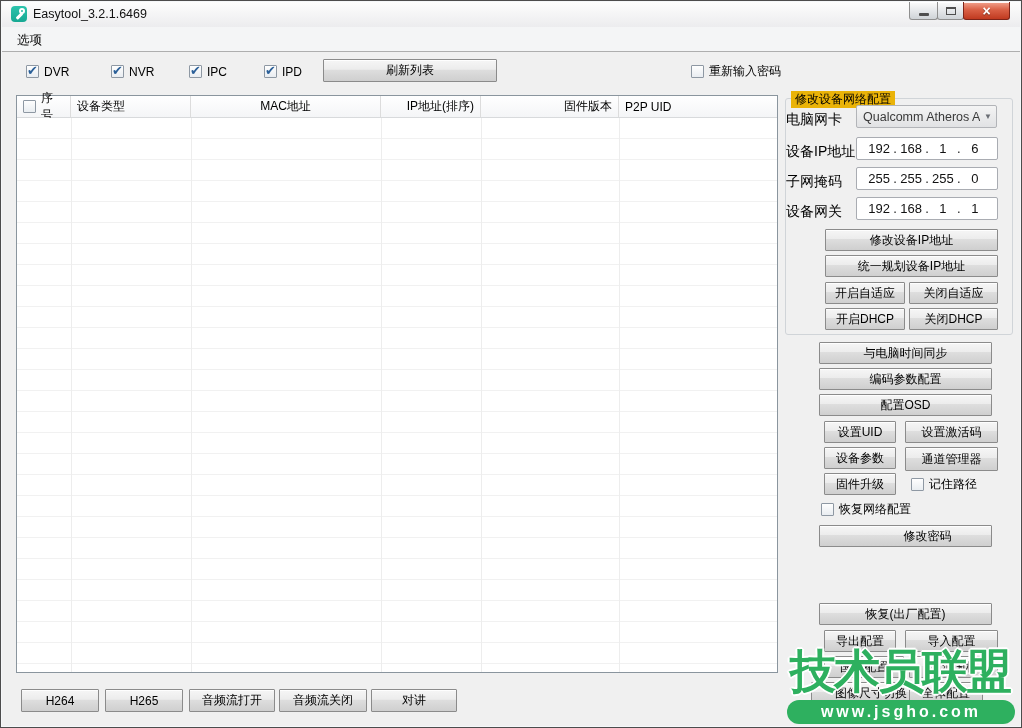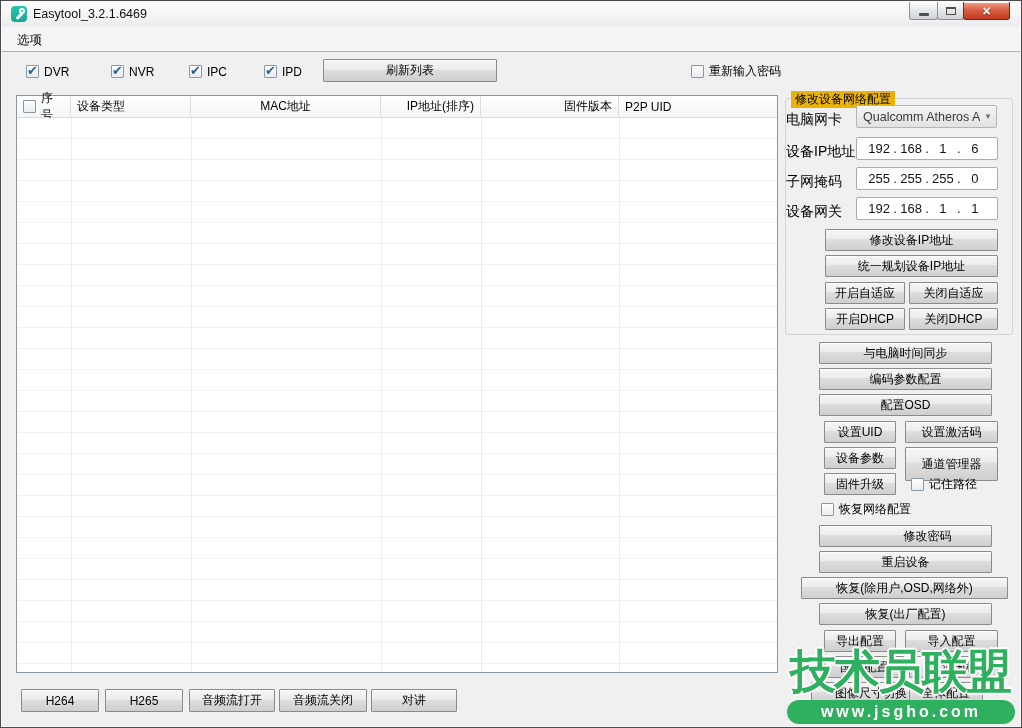--- a/index.html
+++ b/index.html
@@ -189,36 +189,34 @@
   </div>
 
   <div class="btn" style="left:818px;top:341px;width:173px;height:22px;">与电脑时间同步</div>
   <div class="btn" style="left:818px;top:367px;width:173px;height:22px;">编码参数配置</div>
   <div class="btn" style="left:818px;top:393px;width:173px;height:22px;">配置OSD</div>
 
   <div class="btn" style="left:823px;top:420px;width:72px;height:22px;">设置UID</div>
   <div class="btn" style="left:904px;top:420px;width:93px;height:22px;">设置激活码</div>
 
   <div class="btn" style="left:823px;top:446px;width:72px;height:22px;">设备参数</div>
-  <div class="btn" style="left:904px;top:446px;width:93px;height:34px;">通道管理器</div>
+  <div class="btn" style="left:904px;top:446px;width:93px;height:24px;">通道管理器</div>
 
   <div class="btn" style="left:823px;top:472px;width:72px;height:22px;">固件升级</div>
   <label class="cb-wrap" style="left:910px;top:476px;">
     <span class="cb"></span>
     <span class="cb-label">记住路径</span>
   </label>
 
   <label class="cb-wrap" style="left:820px;top:501px;">
     <span class="cb"></span>
     <span class="cb-label">恢复网络配置</span>
   </label>
 
   <div class="btn" style="left:818px;top:524px;width:173px;height:22px;padding-left:44px;">修改密码</div>
-  <div class="btn" style="left:818px;top:550px;width:173px;height:22px;">重启设备</div>
-  <div class="btn" style="left:800px;top:576px;width:207px;height:22px;">恢复(除用户,OSD,网络外)</div>
   <div class="btn" style="left:818px;top:602px;width:173px;height:22px;">恢复(出厂配置)</div>
 
   <div class="btn" style="left:823px;top:629px;width:72px;height:22px;">导出配置</div>
   <div class="btn" style="left:904px;top:629px;width:93px;height:22px;">导入配置</div>
 
   <div class="btn" style="left:823px;top:655px;width:80px;height:22px;">国标配置</div>
   <div class="btn" style="left:908px;top:655px;width:89px;height:22px;">取消国标</div>
   <div class="btn" style="left:810px;top:681px;width:120px;height:22px;">图像尺寸切换</div>
   <div class="btn" style="left:908px;top:681px;width:74px;height:22px;">全体配置</div>
 

